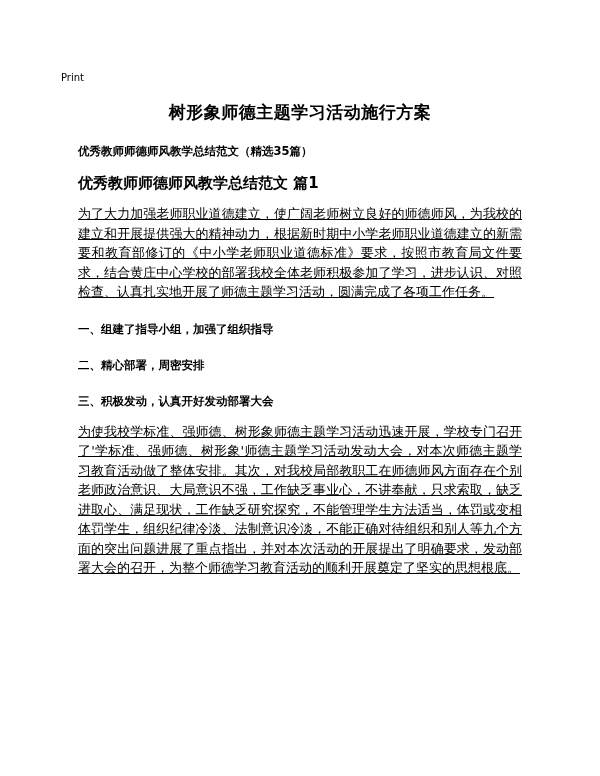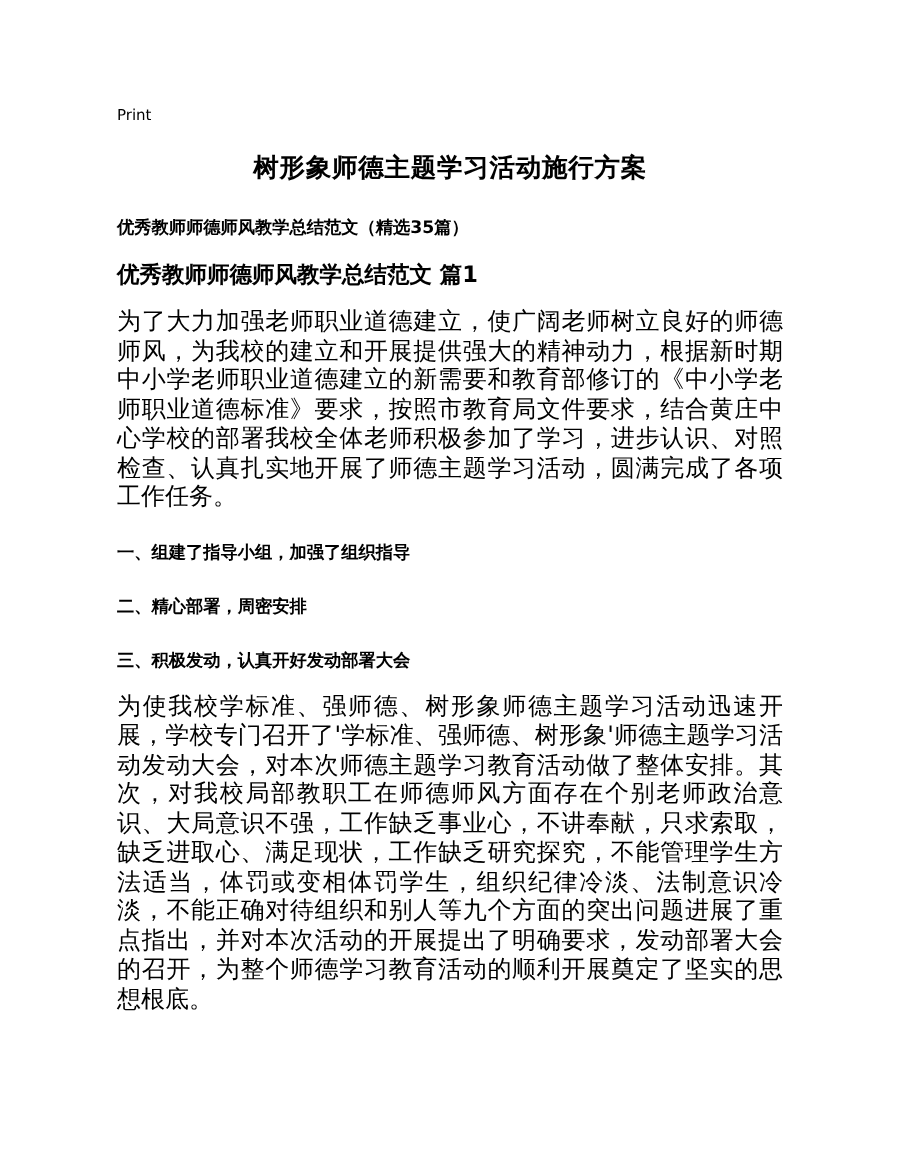--- a/index.html
+++ b/index.html
@@ -18,21 +18,21 @@
     position: relative;
     width: 600px;
     height: 776px;
     box-sizing: border-box;
     padding: 0 78px;
     background: #ffffff;
   }
   .print-link {
     position: absolute;
     top: 72px;
-    left: 78px;
+    left: 61px;
     font-size: 10px;
     line-height: 12px;
     color: #000000;
     text-decoration: none;
     cursor: pointer;
   }
   .doc-body {
     padding-top: 100px;
   }
   h1.doc-title {
@@ -54,27 +54,29 @@
     margin: 0 0 12px 0;
     font-size: 15px;
     line-height: 18px;
     font-weight: bold;
   }
   h3.sub-head {
     margin: 18px 0 12px 0;
     font-size: 11.5px;
     line-height: 18px;
     font-weight: bold;
+    font-family: Liberation Serif, serif;
   }
   p.para {
     margin: 0 0 16px 0;
-    font-size: 16px;
+    font-size: 13px;
     line-height: 19.5px;
     text-align: justify;
     text-justify: inter-ideograph;
+    text-decoration: underline;
   }
   p.para:last-child {
     margin-bottom: 0;
   }
 </style>
 </head>
 <body>
 
 <div class="page">
 

